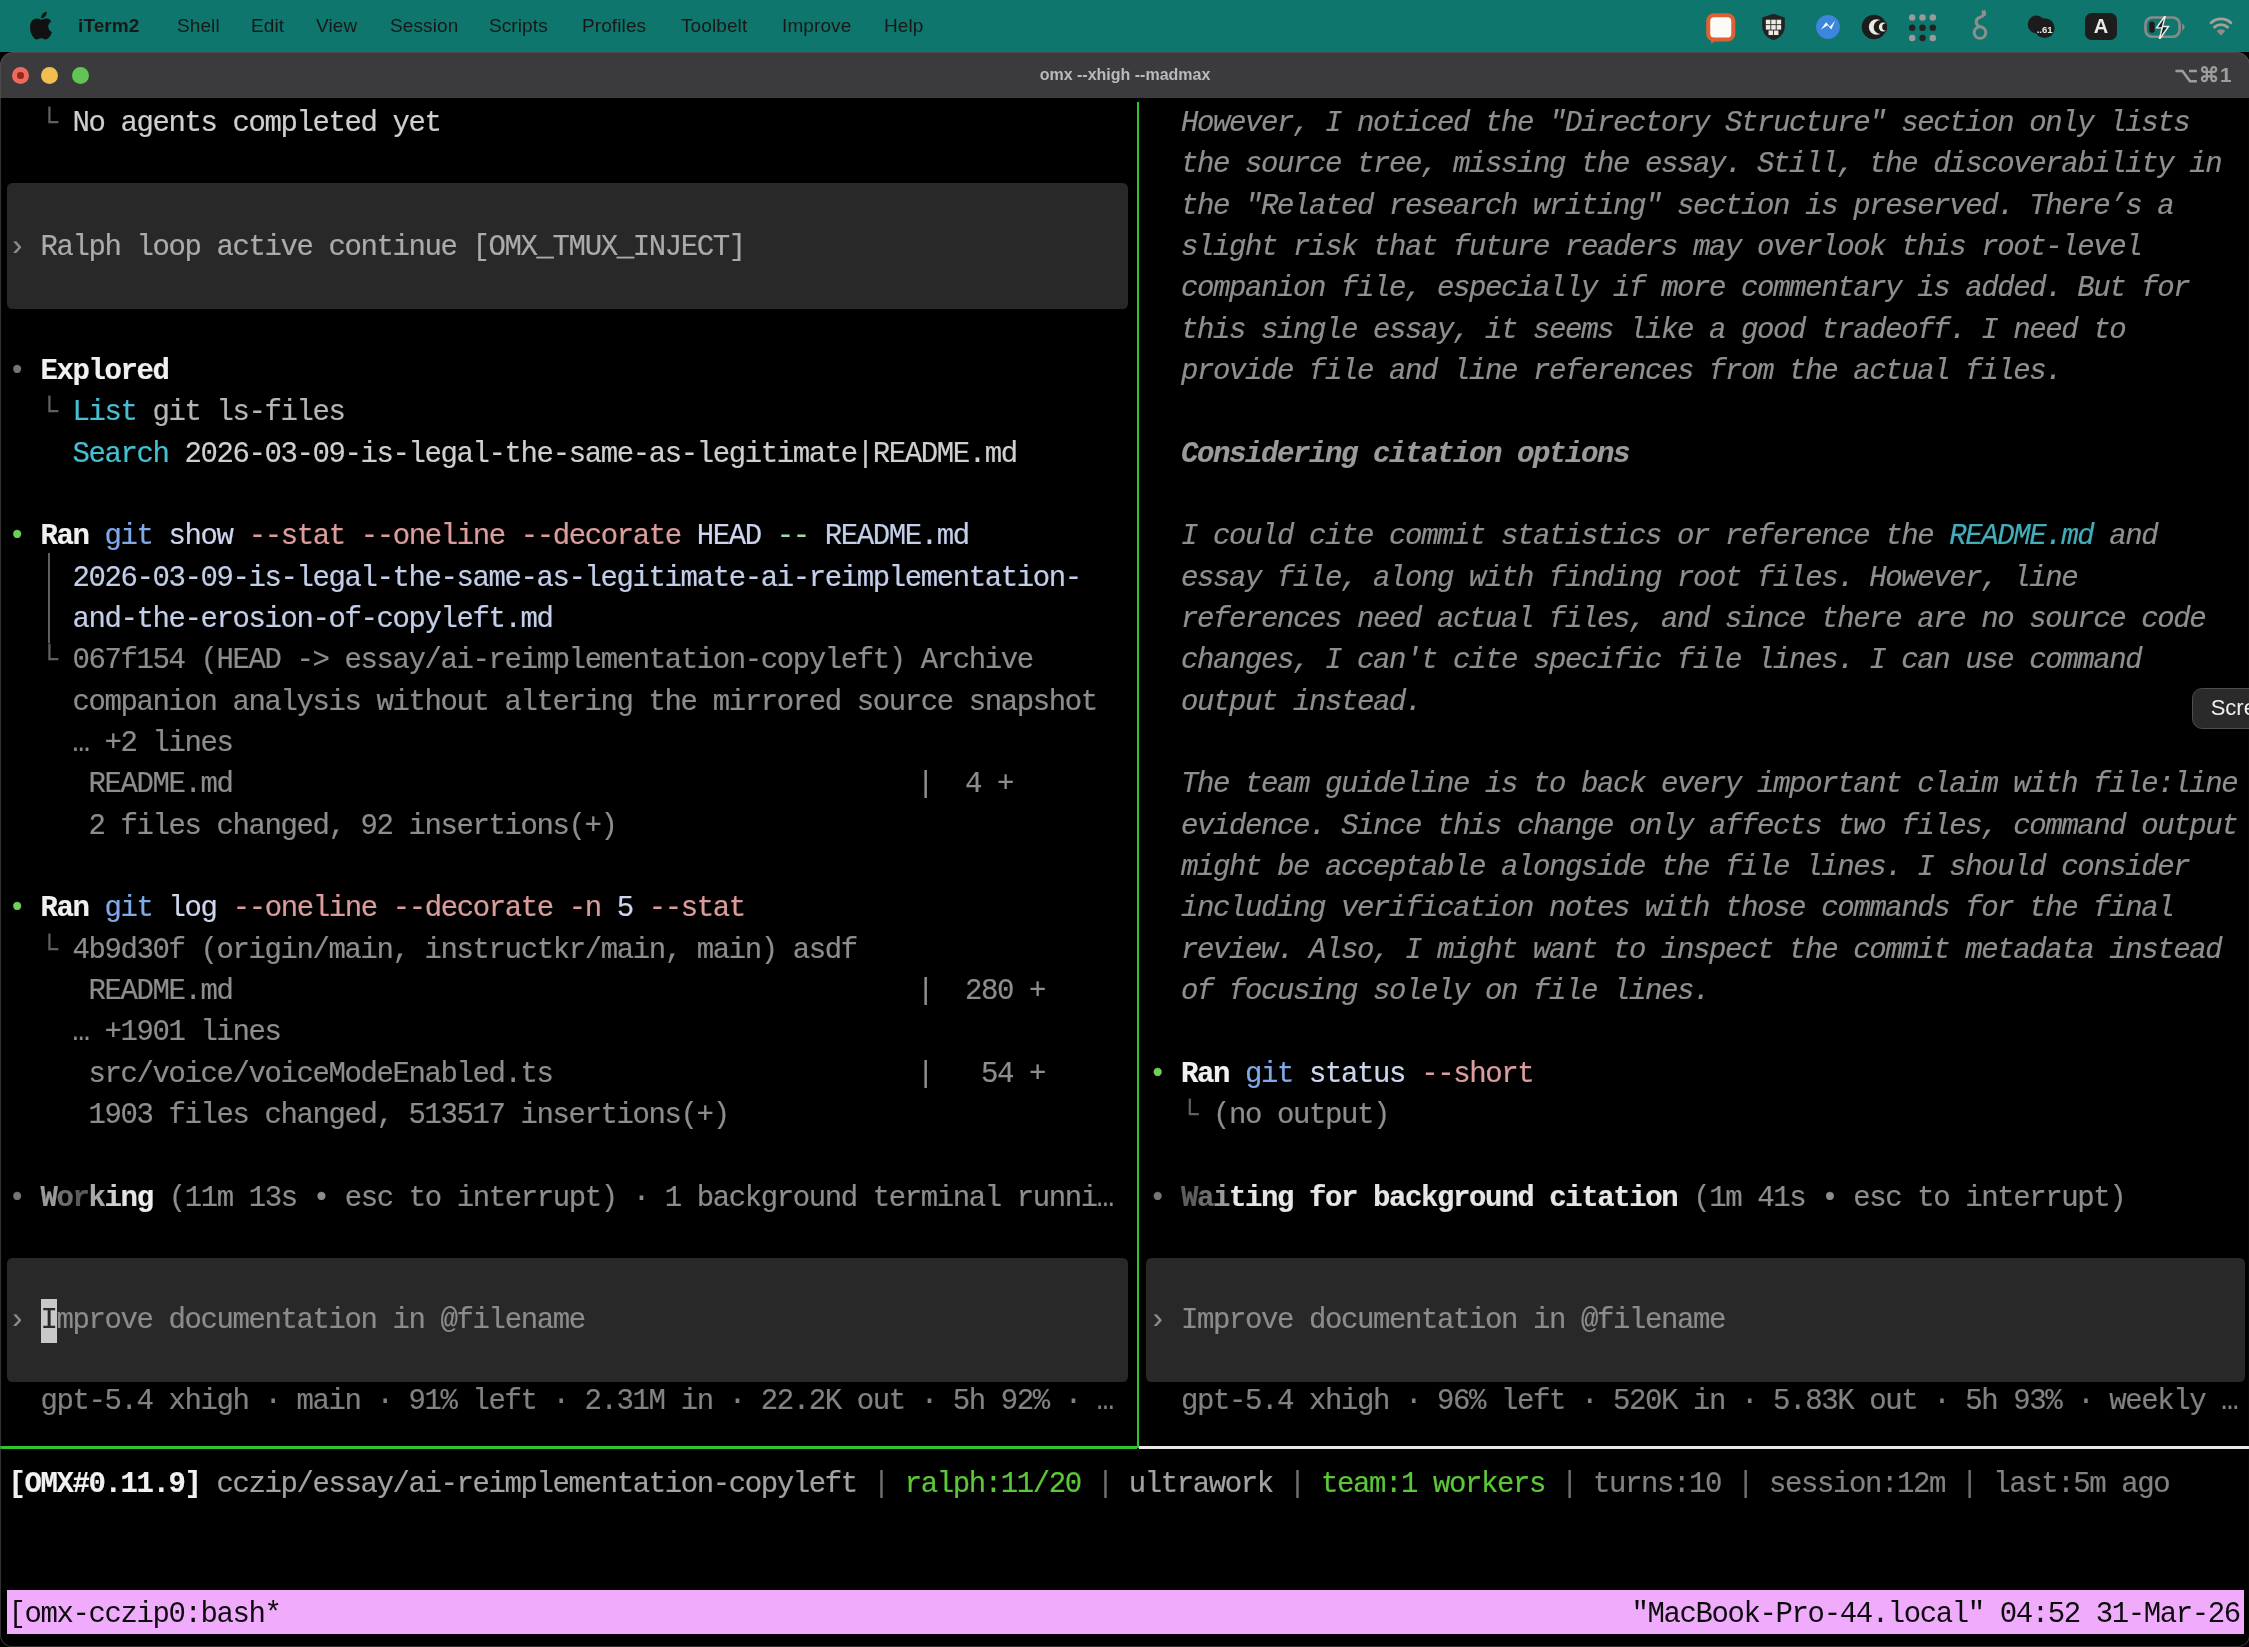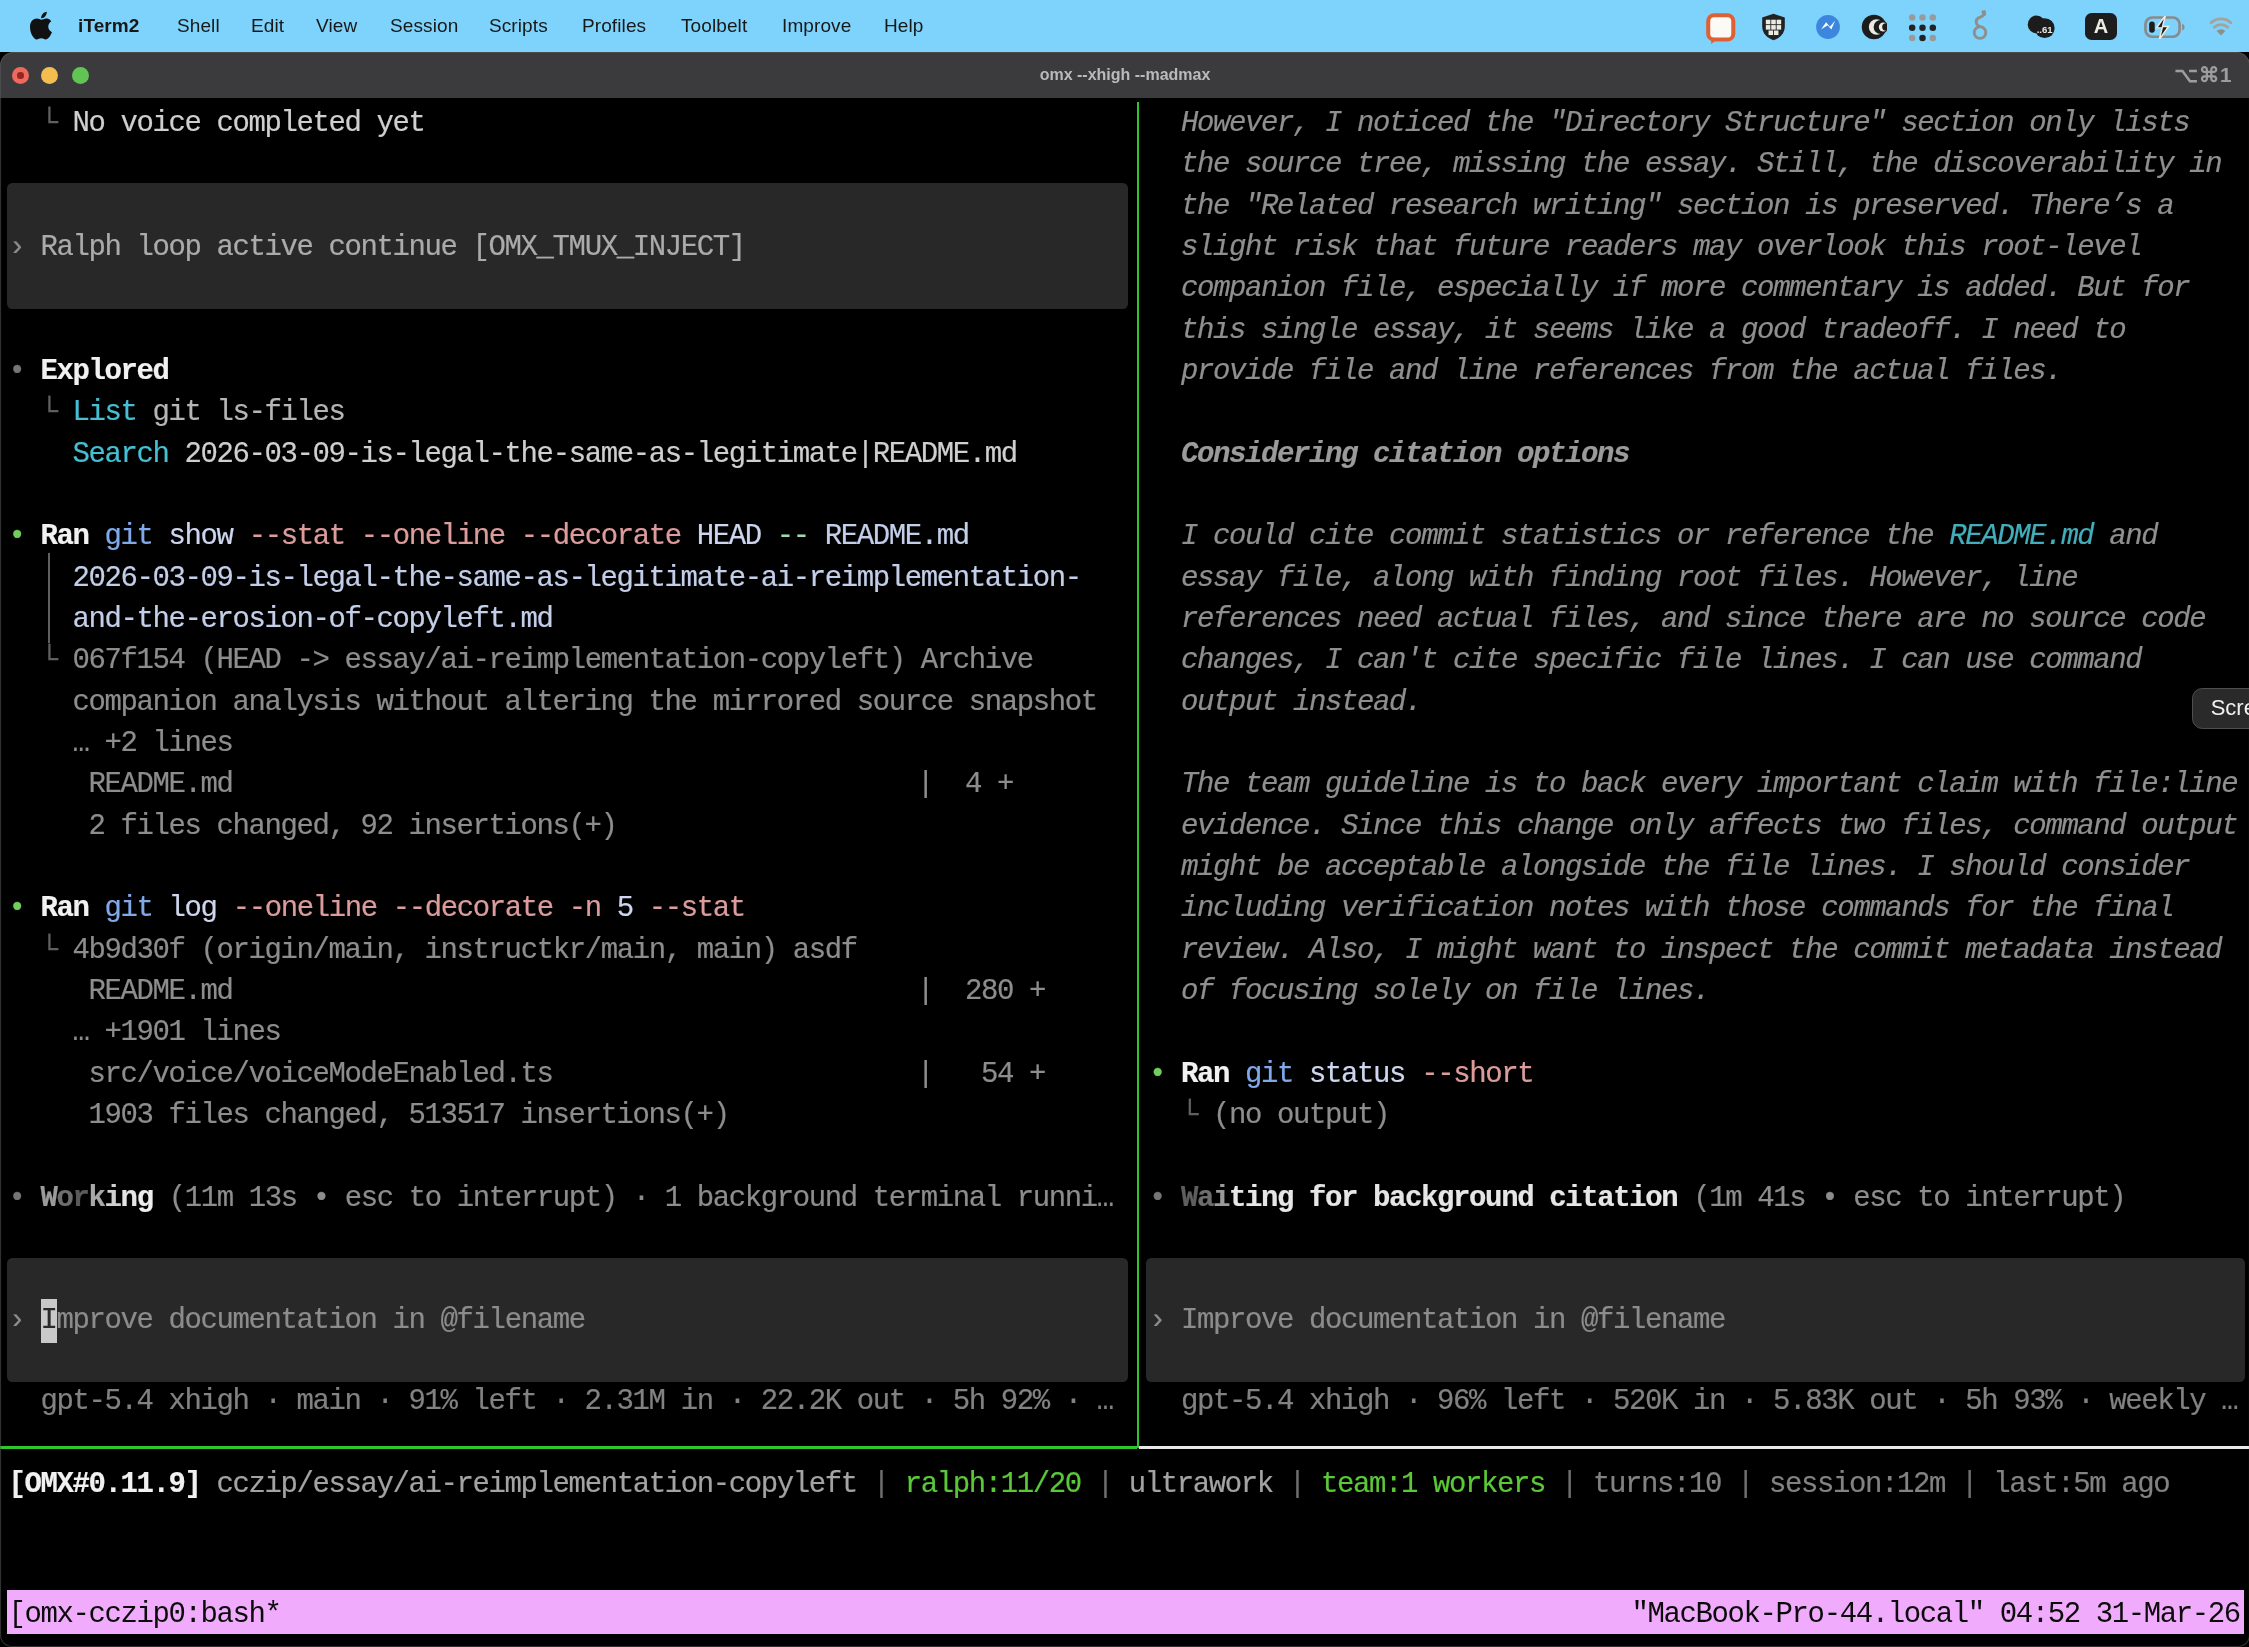--- a/index.html
+++ b/index.html
@@ -1,16 +1,16 @@
 <!DOCTYPE html>
 <html style="font-size:11.8px"><head><meta charset="utf-8"><style>
 * {margin:0;padding:0;box-sizing:border-box;}
 html,body {width:2250px;height:1648px;background:#000;overflow:hidden;}
 body {position:relative;font-family:"Liberation Sans",sans-serif;}
-.menubar {position:absolute;left:0;top:0;width:2250px;height:52px;background:#7dd3fc;}
+.menubar {position:absolute;left:0;top:0;width:2250px;height:52px;background:#0f766e;}
 .mi {position:absolute;top:50%;transform:translateY(-50%);font-size:19px;color:#181818;letter-spacing:0.1px;}
 .titlebar {position:absolute;left:0;top:52px;width:2250px;height:46px;background:#3b3b3d;border-radius:13.3px 13.3px 0 0;}
 .tl {position:absolute;top:67px;width:17px;height:17px;border-radius:50%;}
 .title {position:absolute;top:52px;left:0;width:2250px;height:46px;text-align:center;line-height:46px;font-size:16px;font-weight:700;color:#bababc;}
 .keys {position:absolute;top:52px;right:17.7px;height:46px;line-height:46px;font-size:20.7px;color:#9d9d9d;font-weight:600;letter-spacing:0.7px;}
 .term {position:absolute;left:0;top:98px;width:2250px;height:1549px;background:#000;}
 .ln {position:absolute;font-family:"Liberation Mono",monospace;font-size:29px;line-height:41px;letter-spacing:-1.4px;white-space:pre;color:#cfcfcf;-webkit-text-stroke:0.2px currentColor;}
 .c-tree{color:#606060;}
 .c-txt{color:#cfcfcf;}
 .c-arg{color:#cfcfcf;}
@@ -137,21 +137,21 @@
 <div class="term">
 <div class="box" style="left:6.6px;top:85px;width:1121px;height:126px;"></div>
 <div class="box" style="left:6.6px;top:1160px;width:1121px;height:124px;"></div>
 <div class="box" style="left:1146px;top:1160px;width:1099px;height:124px;"></div>
 <div class="vdiv"></div>
 <div class="hgrn"></div>
 <div class="hwht"></div>
 <div class="scrbtn">Scre</div>
 <div style="position:absolute;left:48px;top:455px;width:2.2px;height:90px;background:#606060;"></div>
 <div style="position:relative;left:0;top:-98px;">
-<pre class="ln" style="left:8.5px;top:103px">  <span class="c-tree">└</span> <span class="c-txt">No voice completed yet</span></pre>
+<pre class="ln" style="left:8.5px;top:103px">  <span class="c-tree">└</span> <span class="c-txt">No agents completed yet</span></pre>
 <pre class="ln" style="left:8.5px;top:227px"><span class="c-dim">›</span> <span class="c-ralph">Ralph loop active continue [OMX_TMUX_INJECT]</span></pre>
 <pre class="ln" style="left:8.5px;top:351px"><span class="c-gybul">•</span> <span class="c-wb" style="font-weight:bold;">Explored</span></pre>
 <pre class="ln" style="left:8.5px;top:392px">  <span class="c-tree">└</span> <span class="c-cy">List</span> <span class="c-gray2">git ls-files</span></pre>
 <pre class="ln" style="left:8.5px;top:434px">    <span class="c-cy">Search</span> <span class="c-arg">2026-03-09-is-legal-the-same-as-legitimate|README.md</span></pre>
 <pre class="ln" style="left:8.5px;top:516px"><span class="c-gbul">•</span> <span class="c-wb" style="font-weight:bold;">Ran</span> <span class="c-blue">git</span> <span class="c-lav">show</span> <span class="c-pink">--stat</span> <span class="c-pink">--oneline</span> <span class="c-pink">--decorate</span> <span class="c-lav">HEAD</span> <span class="c-mint">--</span> <span class="c-file">README.md</span></pre>
 <pre class="ln" style="left:8.5px;top:558px">    <span class="c-file">2026-03-09-is-legal-the-same-as-legitimate-ai-reimplementation-</span></pre>
 <pre class="ln" style="left:8.5px;top:599px">    <span class="c-file">and-the-erosion-of-copyleft.md</span></pre>
 <pre class="ln" style="left:8.5px;top:640px">  <span class="c-tree">└</span> <span class="c-dim">067f154 (HEAD -&gt; essay/ai-reimplementation-copyleft) Archive</span></pre>
 <pre class="ln" style="left:8.5px;top:682px">    <span class="c-dim">companion analysis without altering the mirrored source snapshot</span></pre>
 <pre class="ln" style="left:8.5px;top:723px">    <span class="c-dim">… +2 lines</span></pre>

